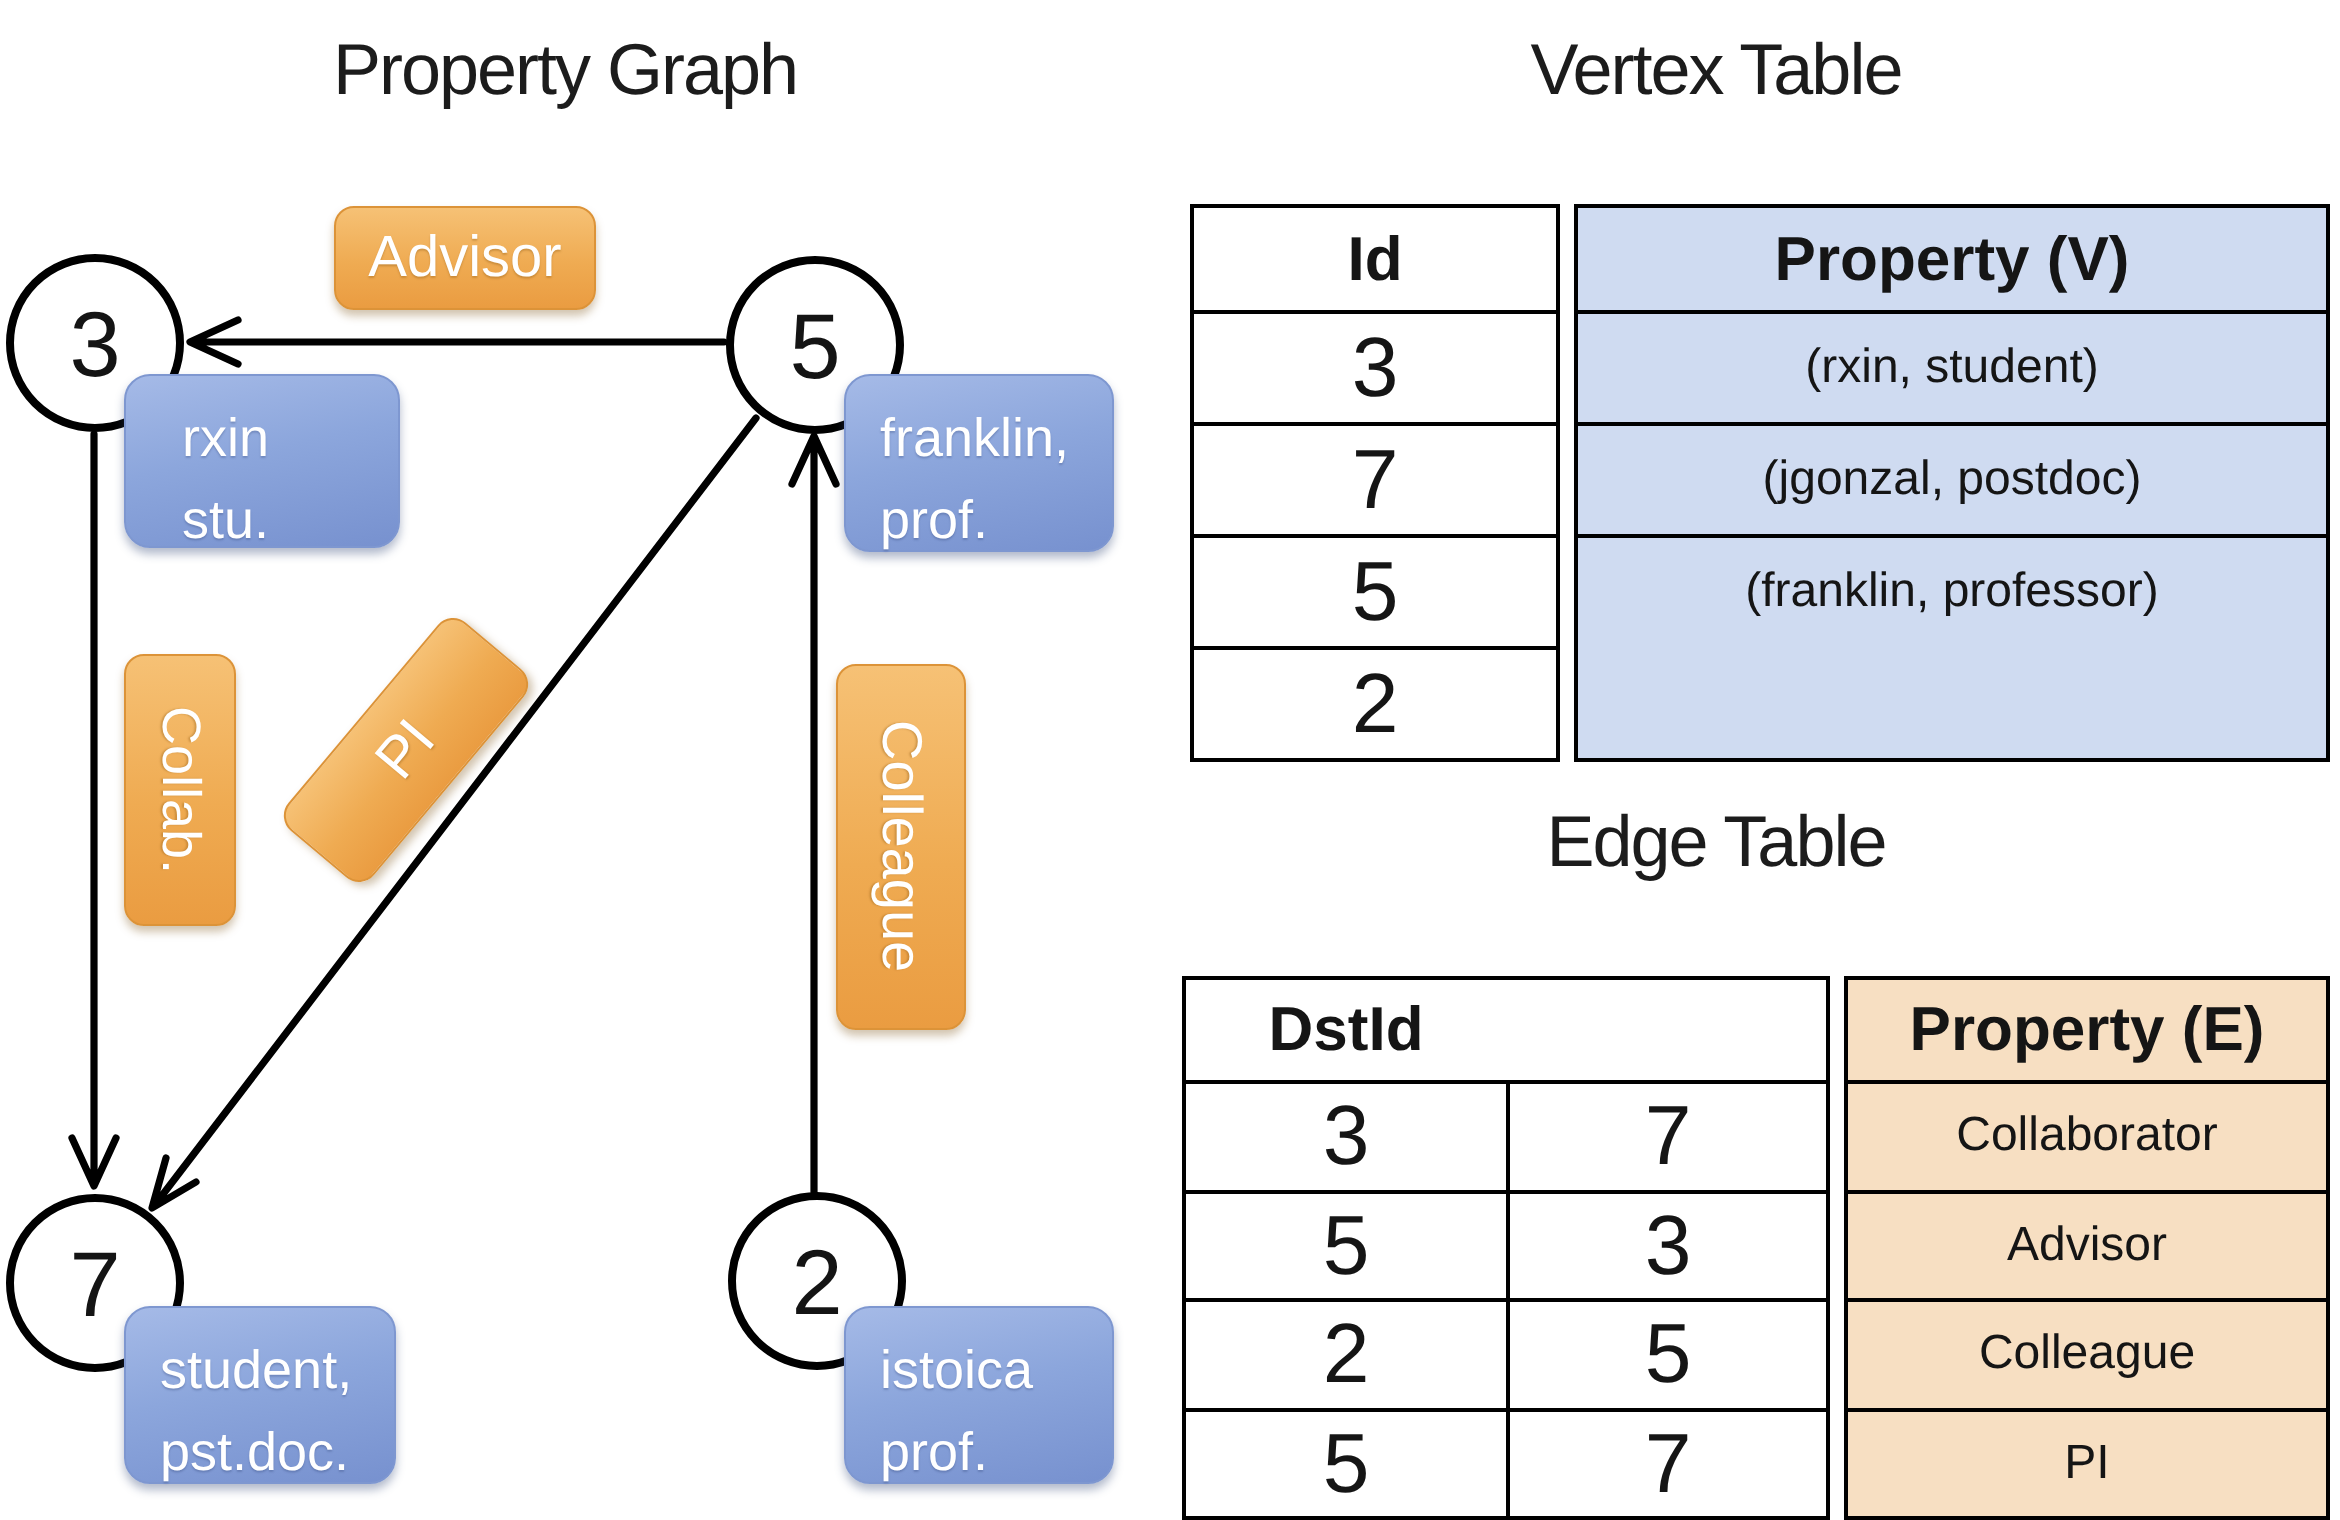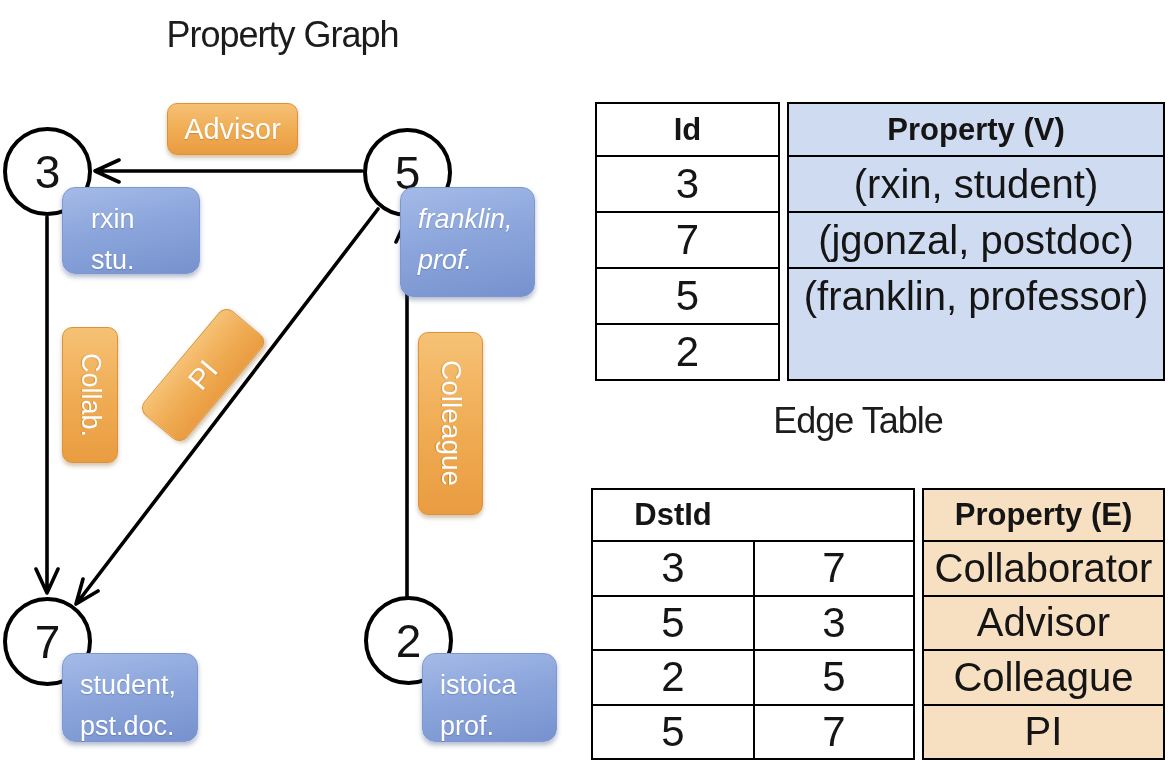--- a/index.html
+++ b/index.html
@@ -39,34 +39,34 @@
   .nprop {
     position:absolute; z-index:4; box-sizing:border-box;
     background:linear-gradient(168deg,#a5bae7 0%,#8ca6dc 45%,#7791cf 100%);
     border:1px solid #7e97d0; border-radius:13px;
     box-shadow:0 3px 5px rgba(60,80,125,.4);
     color:#fff; font-size:27px; line-height:41px; padding:11px 6px 0 17px;
     text-shadow:0 1px 1px rgba(50,70,120,.3);
   }
   .nprop span { display:block; }
   #prop-3 { left:62px;  top:187px; width:138px; height:87px;padding-left:28px; }
-  #prop-5 { left:400px; top:187px; width:135px; height:110px;font-style:italic; }
+  #prop-5 { left:422px; top:187px; width:135px; height:89px; }
   #prop-7 { left:62px;  top:653px; width:136px; height:89px; }
   #prop-2 { left:422px; top:653px; width:135px; height:89px; }
 
   
   .tablewrap { position:absolute; display:flex; gap:7px; }
   #vertex-table { left:595px; top:102px; width:570px; }
   #edge-table   { left:591px; top:488px; width:574px; }
   .subtable { border:2px solid #000; box-sizing:border-box; }
   .trow { display:flex; border-top:2px solid #000; }
   .trow:first-child { border-top:none; }
   .tcell {
     display:flex; align-items:center; justify-content:center;
-    font-size:40px; color:#151515; box-sizing:border-box;
+    font-size:24px; color:#151515; box-sizing:border-box;
   }
   .tcell.hdr { font-weight:bold; font-size:31px; }
   .tcell.num { font-size:42px; font-weight:400; }
   
   #vt-id   { width:185px; background:#fff; }
   #vt-prop { flex:1; background:#cfdbf1; }
   #vt-id .trow, #vt-prop .trow { height:54px; }
   #vt-id .trow:first-child, #vt-prop .trow:first-child { height:51px; }
   #vt-id .tcell, #vt-prop .tcell { width:100%; height:100%; }
   
@@ -77,20 +77,21 @@
   #et-ids .tcell { width:50%; height:100%; }
   #et-ids .tcell + .tcell { border-left:2px solid #000; }
   #et-prop .tcell { width:100%; height:100%; }
 </style>
 </head>
 <body>
 
 <div class="canvas">
 
   <div class="title" id="graph-title">Property Graph</div>
+  <div class="title" id="vertex-title">Vertex Table</div>
   <div class="title" id="edge-title">Edge Table</div>
 
   <svg class="edges" width="580" height="760" viewBox="0 0 580 760">
     <g stroke="#000" stroke-width="3.6" fill="none" stroke-linecap="round" stroke-linejoin="round">
       <path d="M362 171 H98 M119 160 L95 171 L119 182"></path>
       <path d="M47 217 V589 M36 569 L47 593 L58 569"></path>
       <path d="M407 596 V222 M396 242 L407 218 L418 242"></path>
       <path d="M378 209 L77 603 M98 591 L76 604 L83 579"></path>
     </g>
   </svg>

